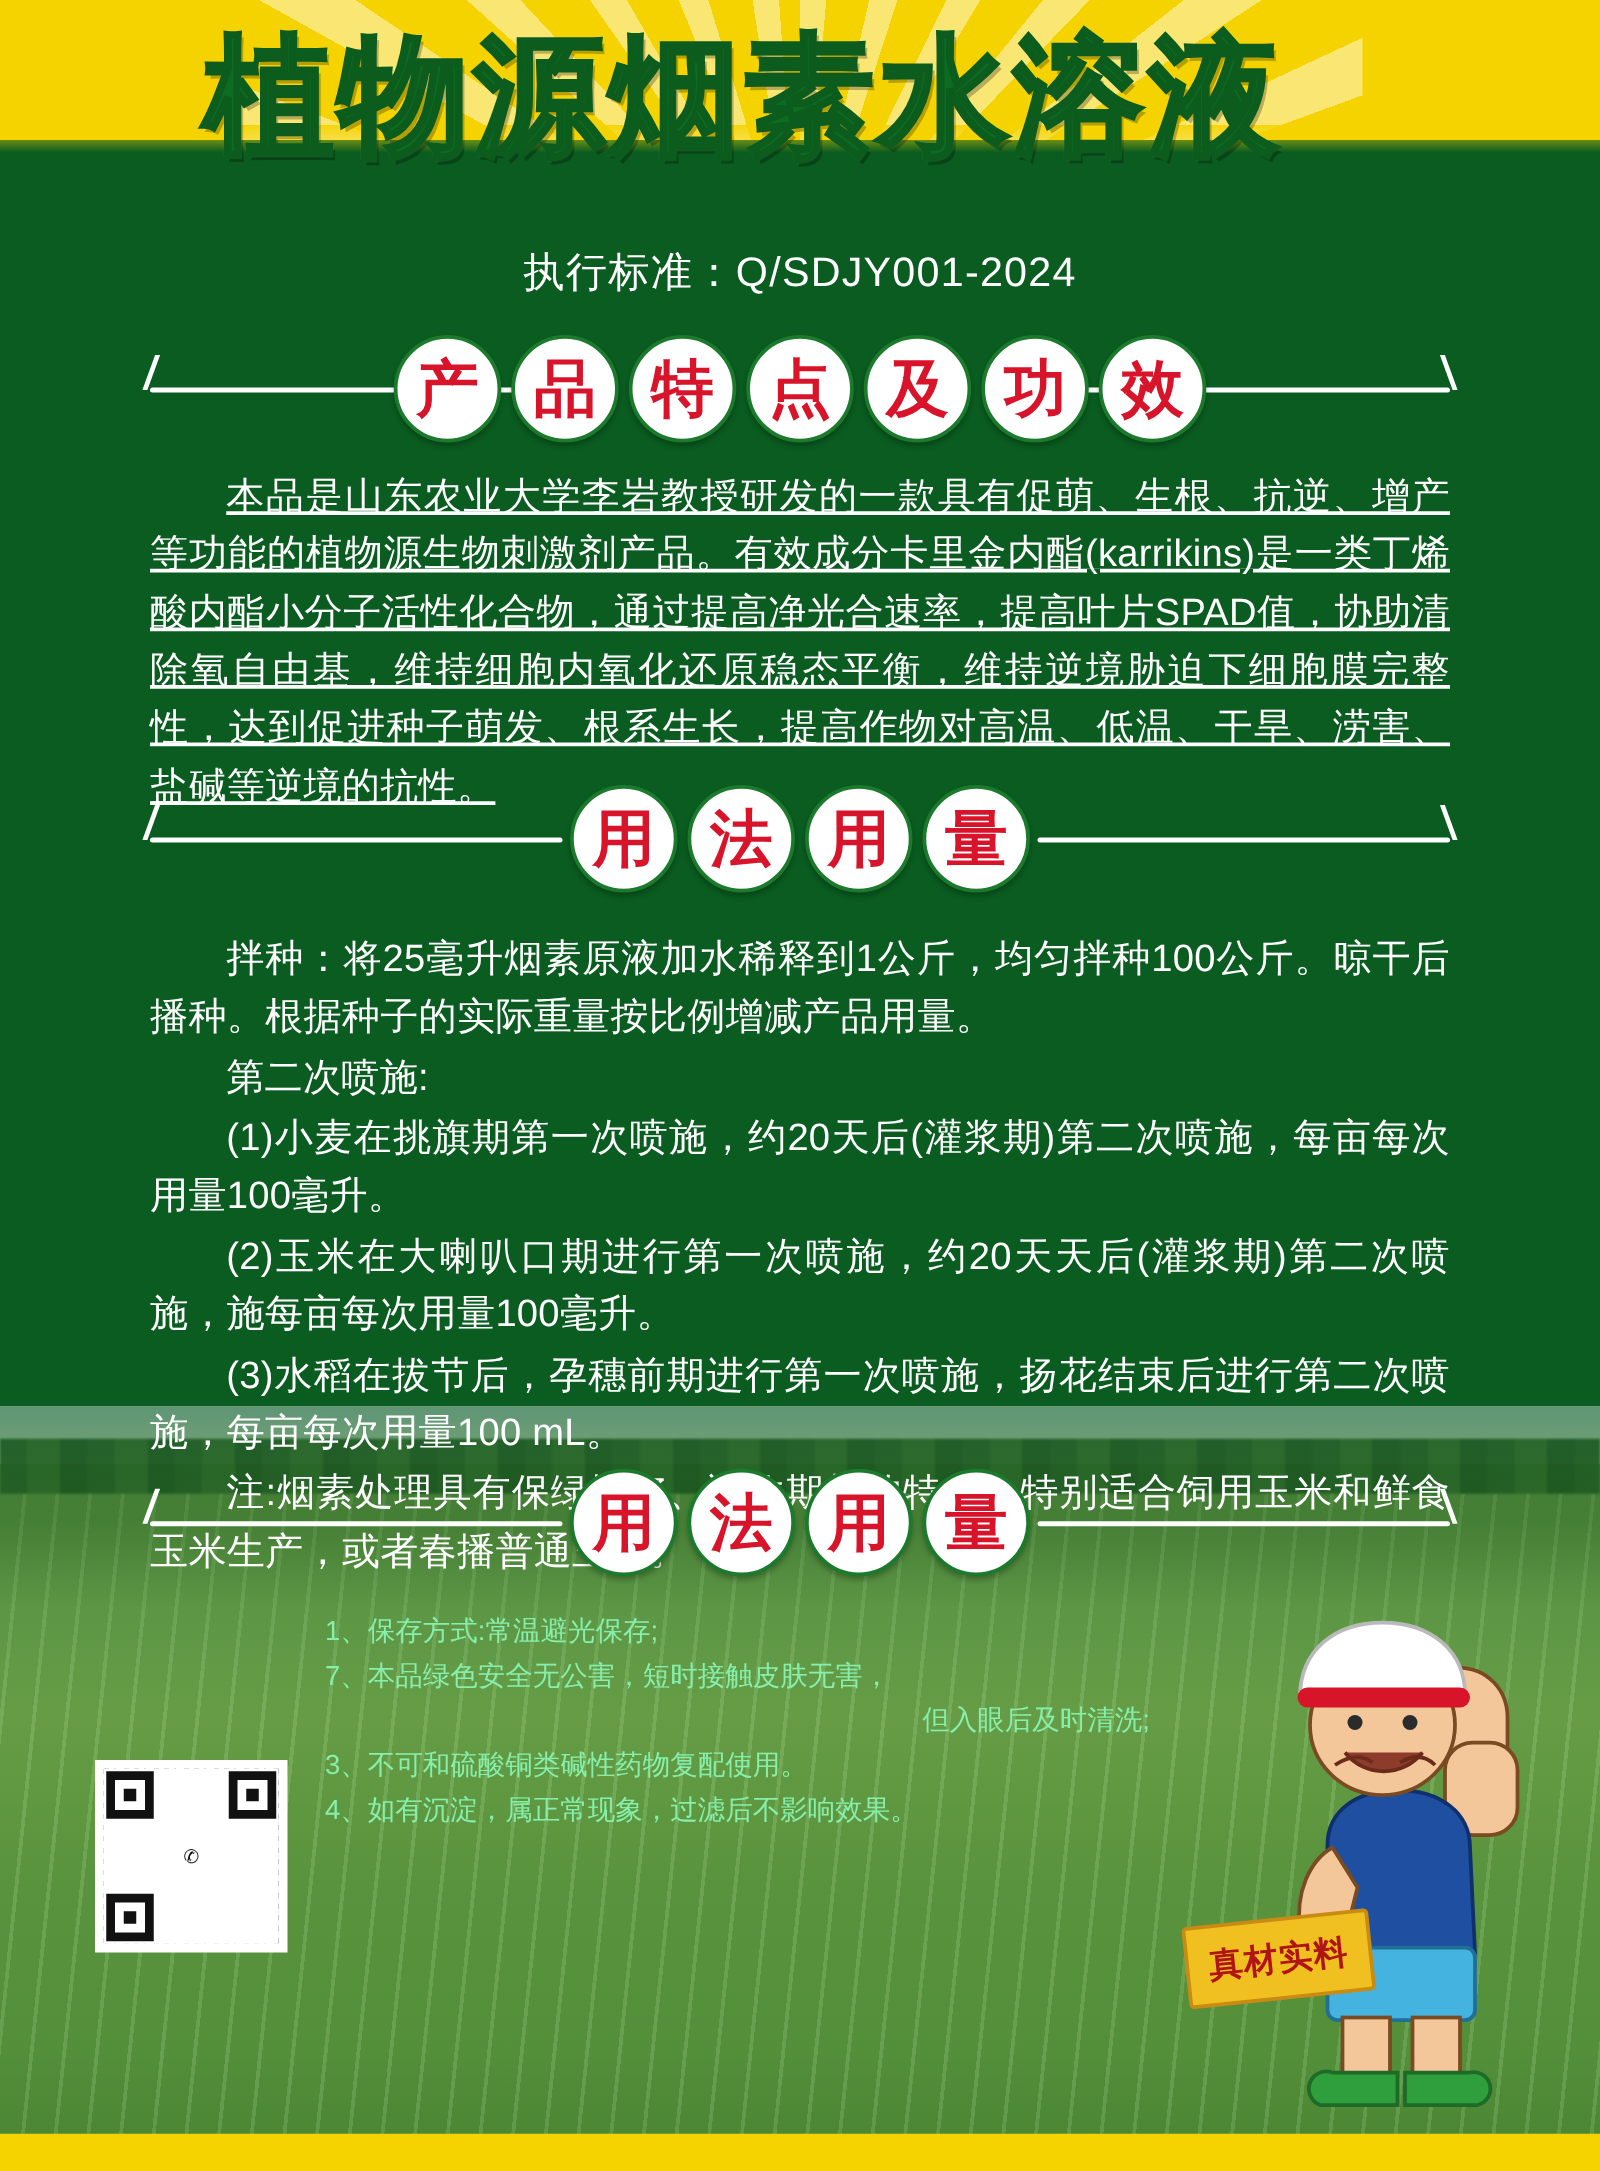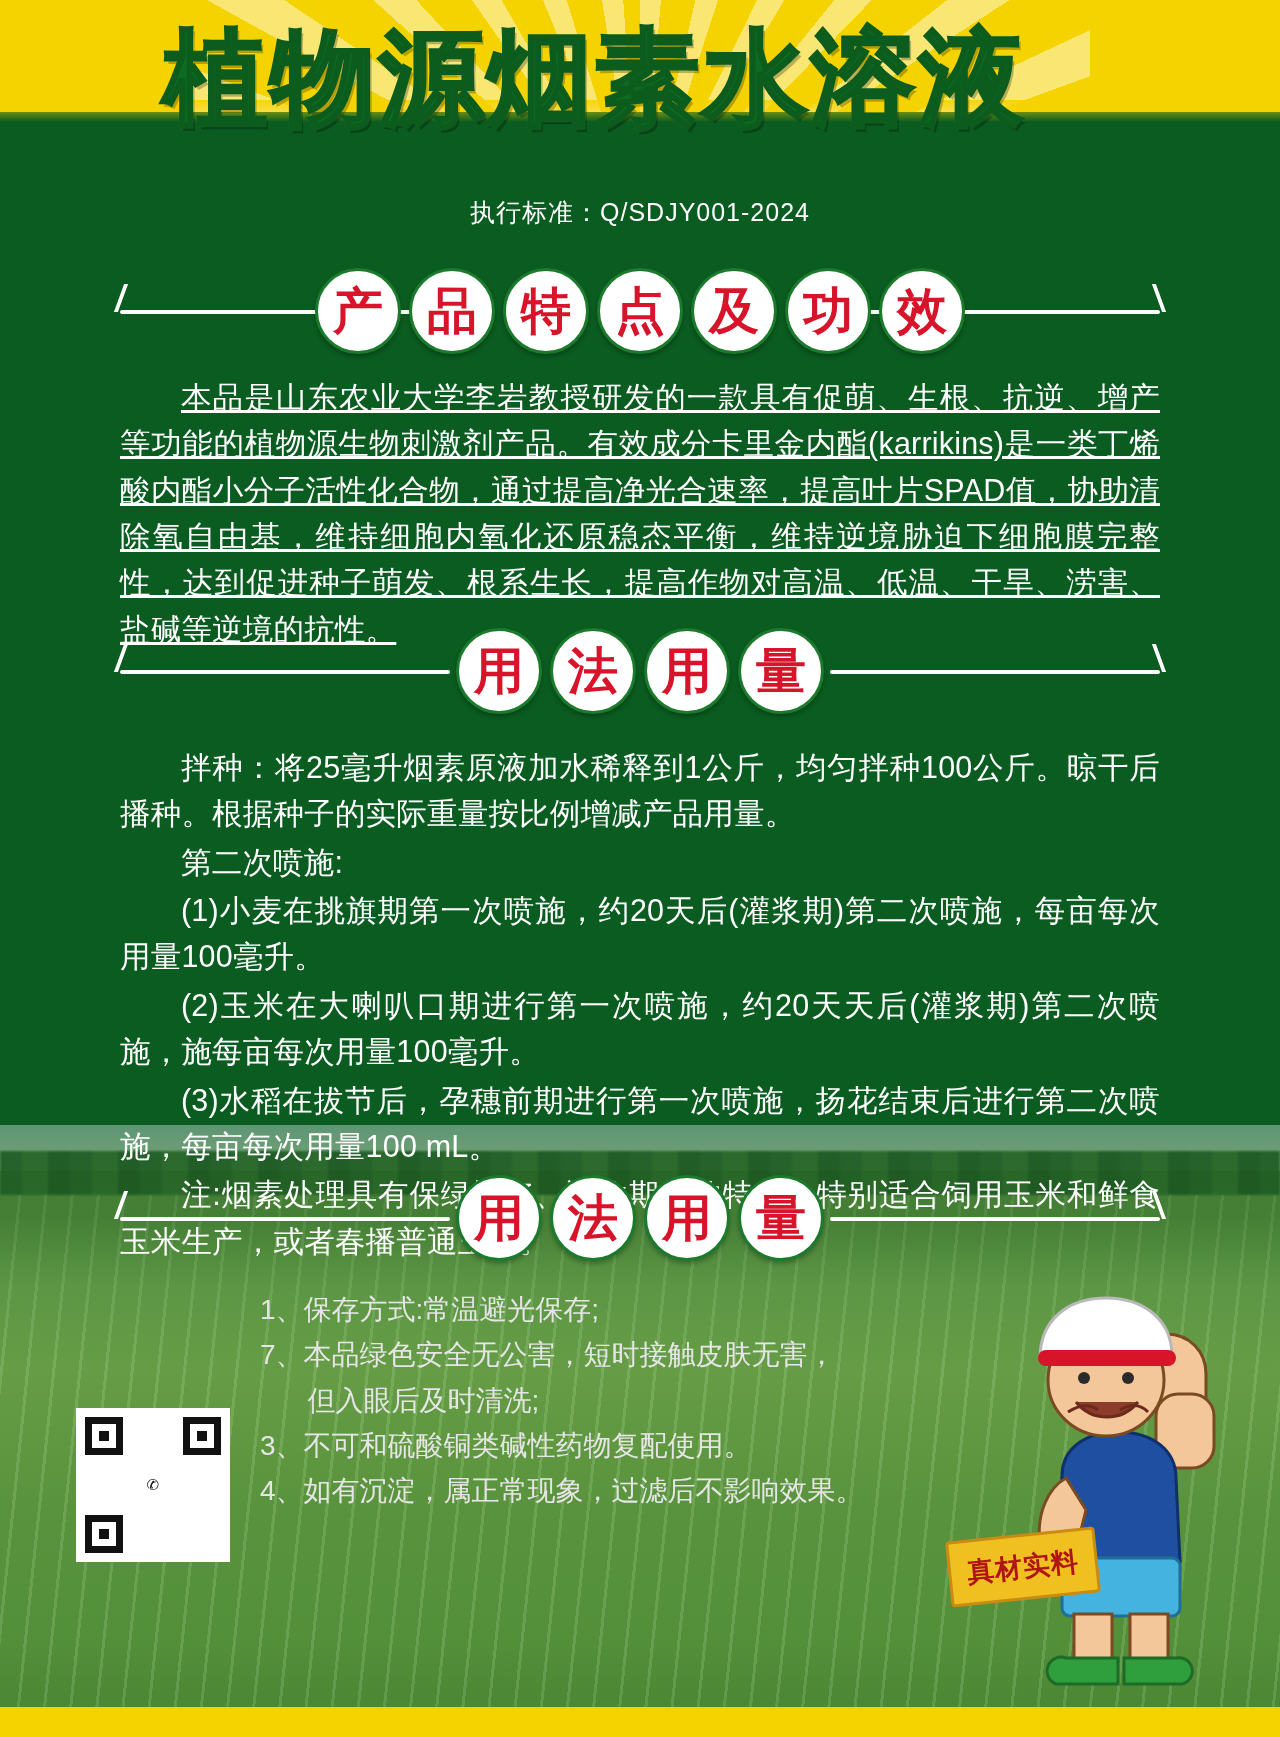--- a/index.html
+++ b/index.html
@@ -61,21 +61,21 @@
     z-index: 6;
   }
 
   .std-line {
     position: absolute;
     top: 196px;
     left: 0;
     width: 1280px;
     text-align: center;
     color: #ffffff;
-    font-size: 25px;
+    font-size: 33px;
     letter-spacing: 1px;
     z-index: 6;
   }
 
   
   .ribbon {
     position: relative;
     width: 1040px;
     margin: 0 auto;
     height: 86px;
@@ -211,27 +211,27 @@
   .final-section {
     position: absolute;
     top: 1175px;
     left: 0;
     width: 1280px;
     z-index: 7;
   }
   .notes {
     width: 800px;
     margin: 26px auto 0 120px;
-    color: #e5e5e5;
-    font-size: 28px;
+    color: #86efac;
+    font-size: 22px;
     line-height: 1.62;
     padding-left: 140px;
   }
   .notes .note { white-space: nowrap; }
-  .notes .note.sub { padding-left: 1.7em; }
+  .notes .note.sub { padding-left: 1.7em; text-align: right; }
 
   
   .qr {
     position: absolute;
     left: 76px;
     top: 1408px;
     width: 154px;
     height: 154px;
     background: #ffffff;
     padding: 7px;

